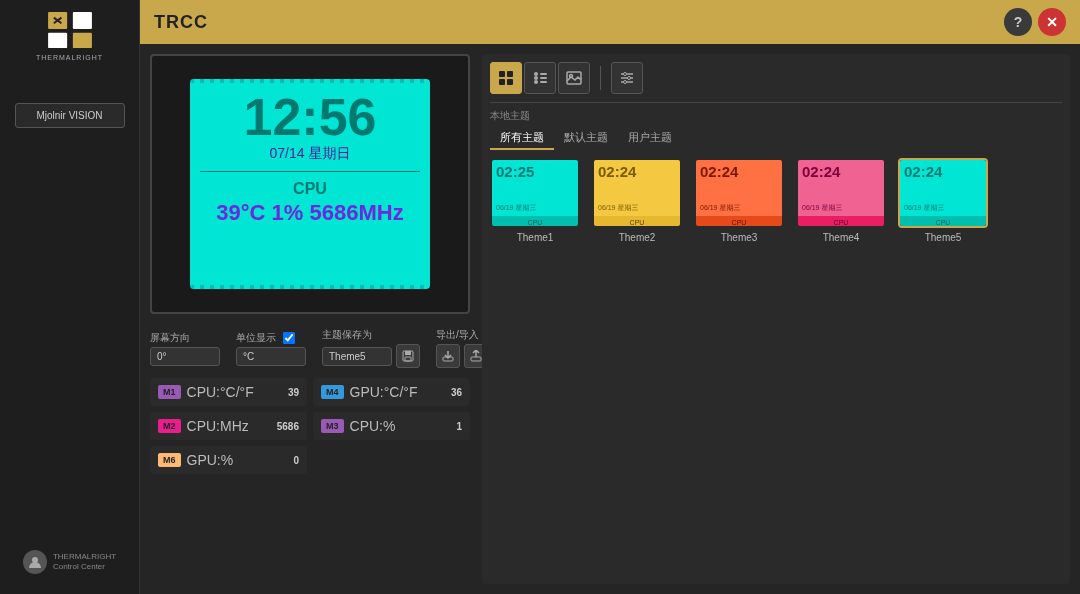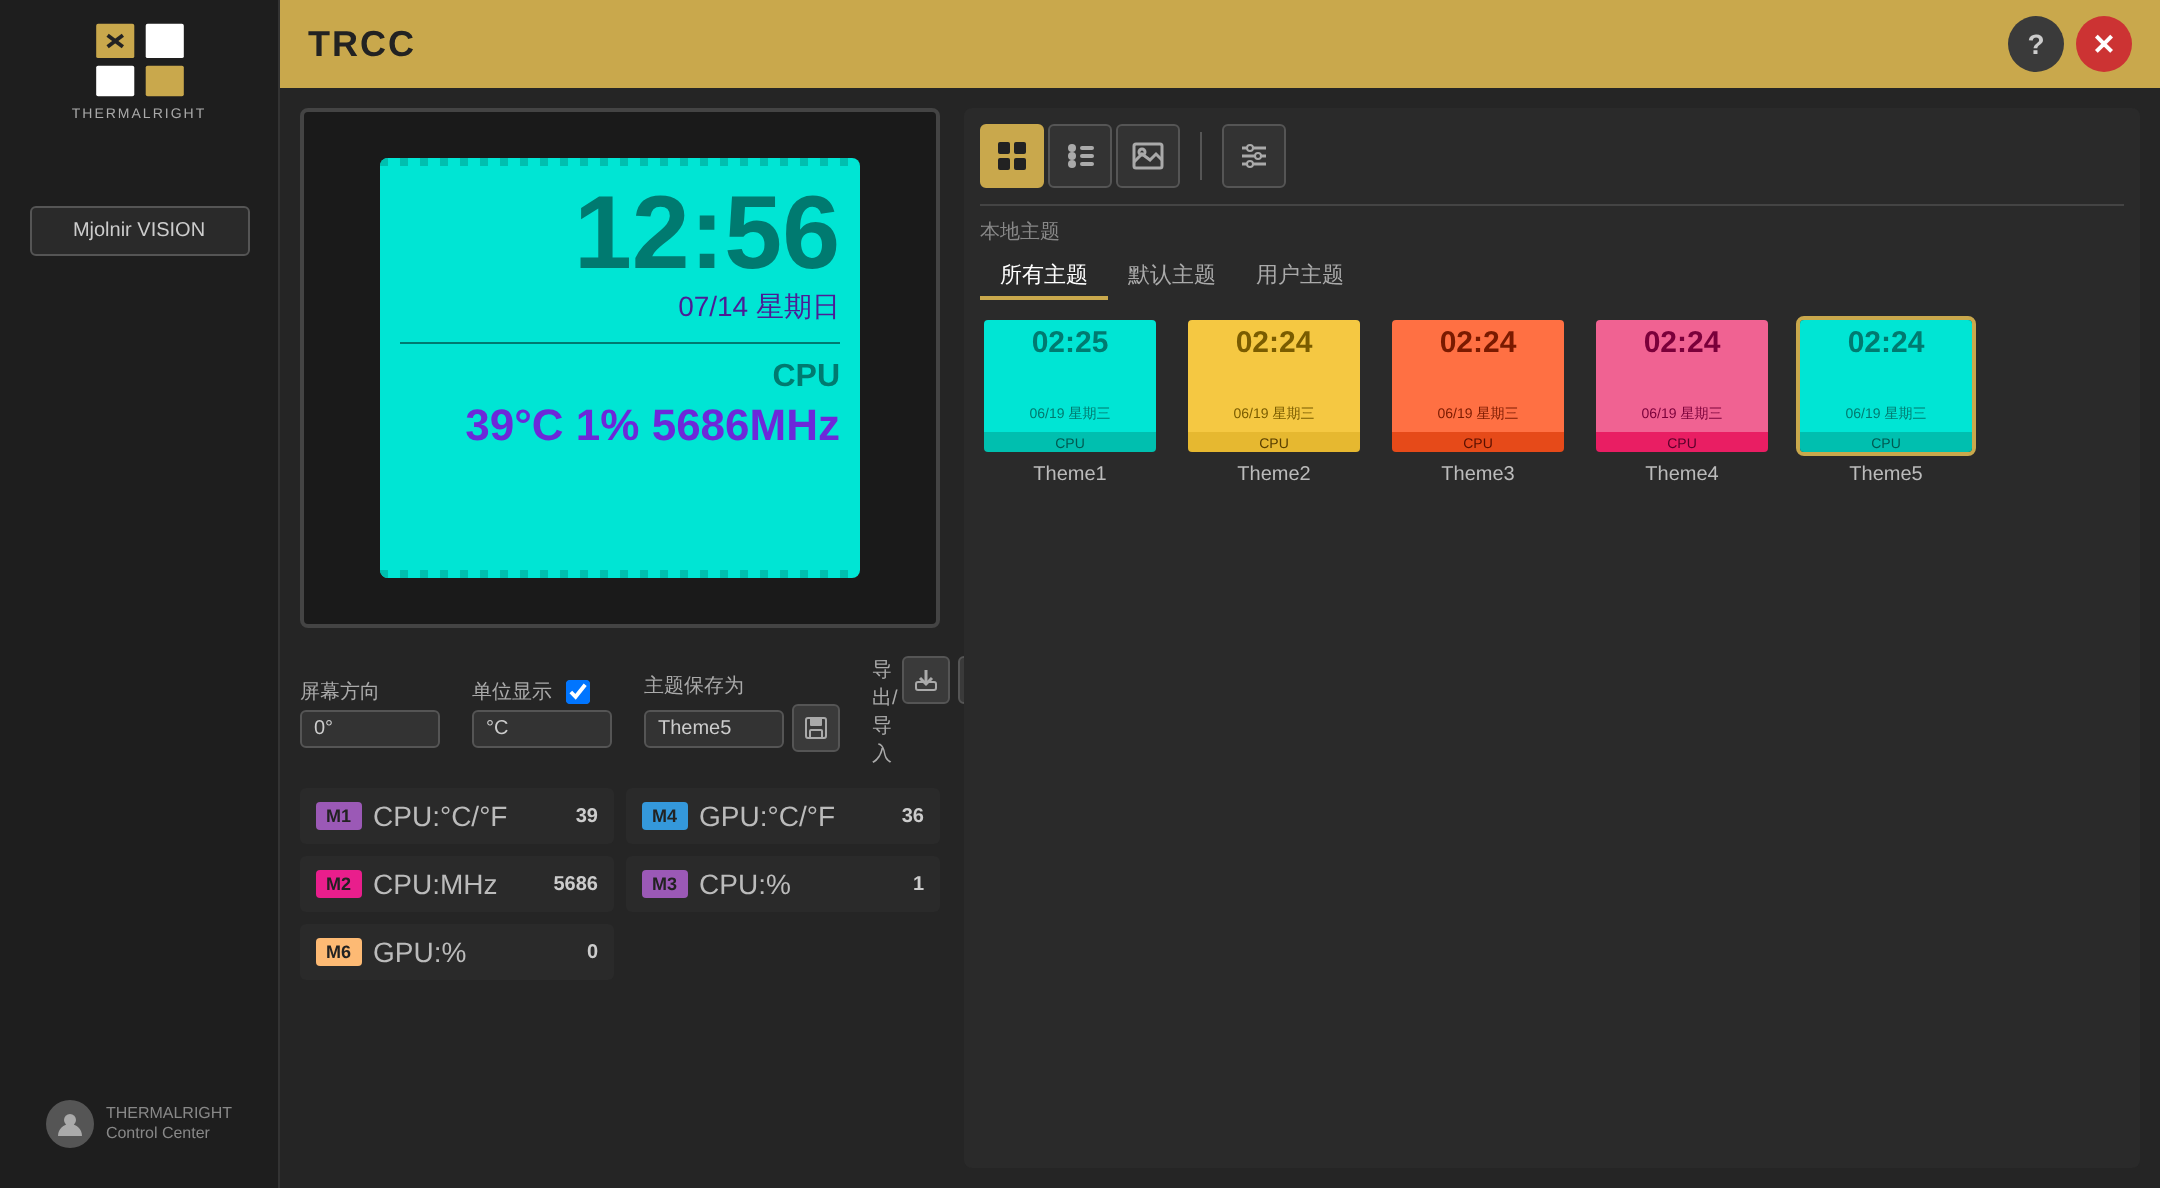--- a/index.html
+++ b/index.html
@@ -146,21 +146,21 @@
       justify-content: center;
       position: relative;
     }
     .screen-inner {
       background: #00e5d4;
       width: 240px;
       height: 210px;
       border-radius: 4px;
       display: flex;
       flex-direction: column;
-      align-items: flex-end;
+      align-items: center;
       justify-content: flex-start;
       padding: 12px 10px 6px;
       position: relative;
       overflow: hidden;
     }
     
     .screen-inner::before {
       content: '';
       position: absolute;
       top: 0; left: 0; right: 0;
@@ -272,21 +272,21 @@
       border-radius: 3px;
       cursor: pointer;
       display: flex;
       align-items: center;
       justify-content: center;
       color: #aaa;
       font-size: 12px;
     }
     .export-group {
       display: flex;
-      flex-direction: row;
+      flex-direction: column;
       gap: 2px;
     }
     .export-row {
       display: flex;
       gap: 4px;
     }
 
     
     .metrics-grid {
       display: grid;
@@ -413,21 +413,20 @@
       margin-bottom: 4px;
       border: 2px solid transparent;
     }
     .theme-card.selected .theme-thumbnail {
       border-color: #c9a84c;
     }
     .theme-thumb-top {
       flex: 1;
       display: flex;
       flex-direction: column;
-      align-items: center;
       justify-content: center;
       padding: 4px;
       gap: 25px;
     }
     .thumb-time {
       font-size: 14px;
       font-weight: bold;
       line-height: 1;
     }
     .thumb-date {

